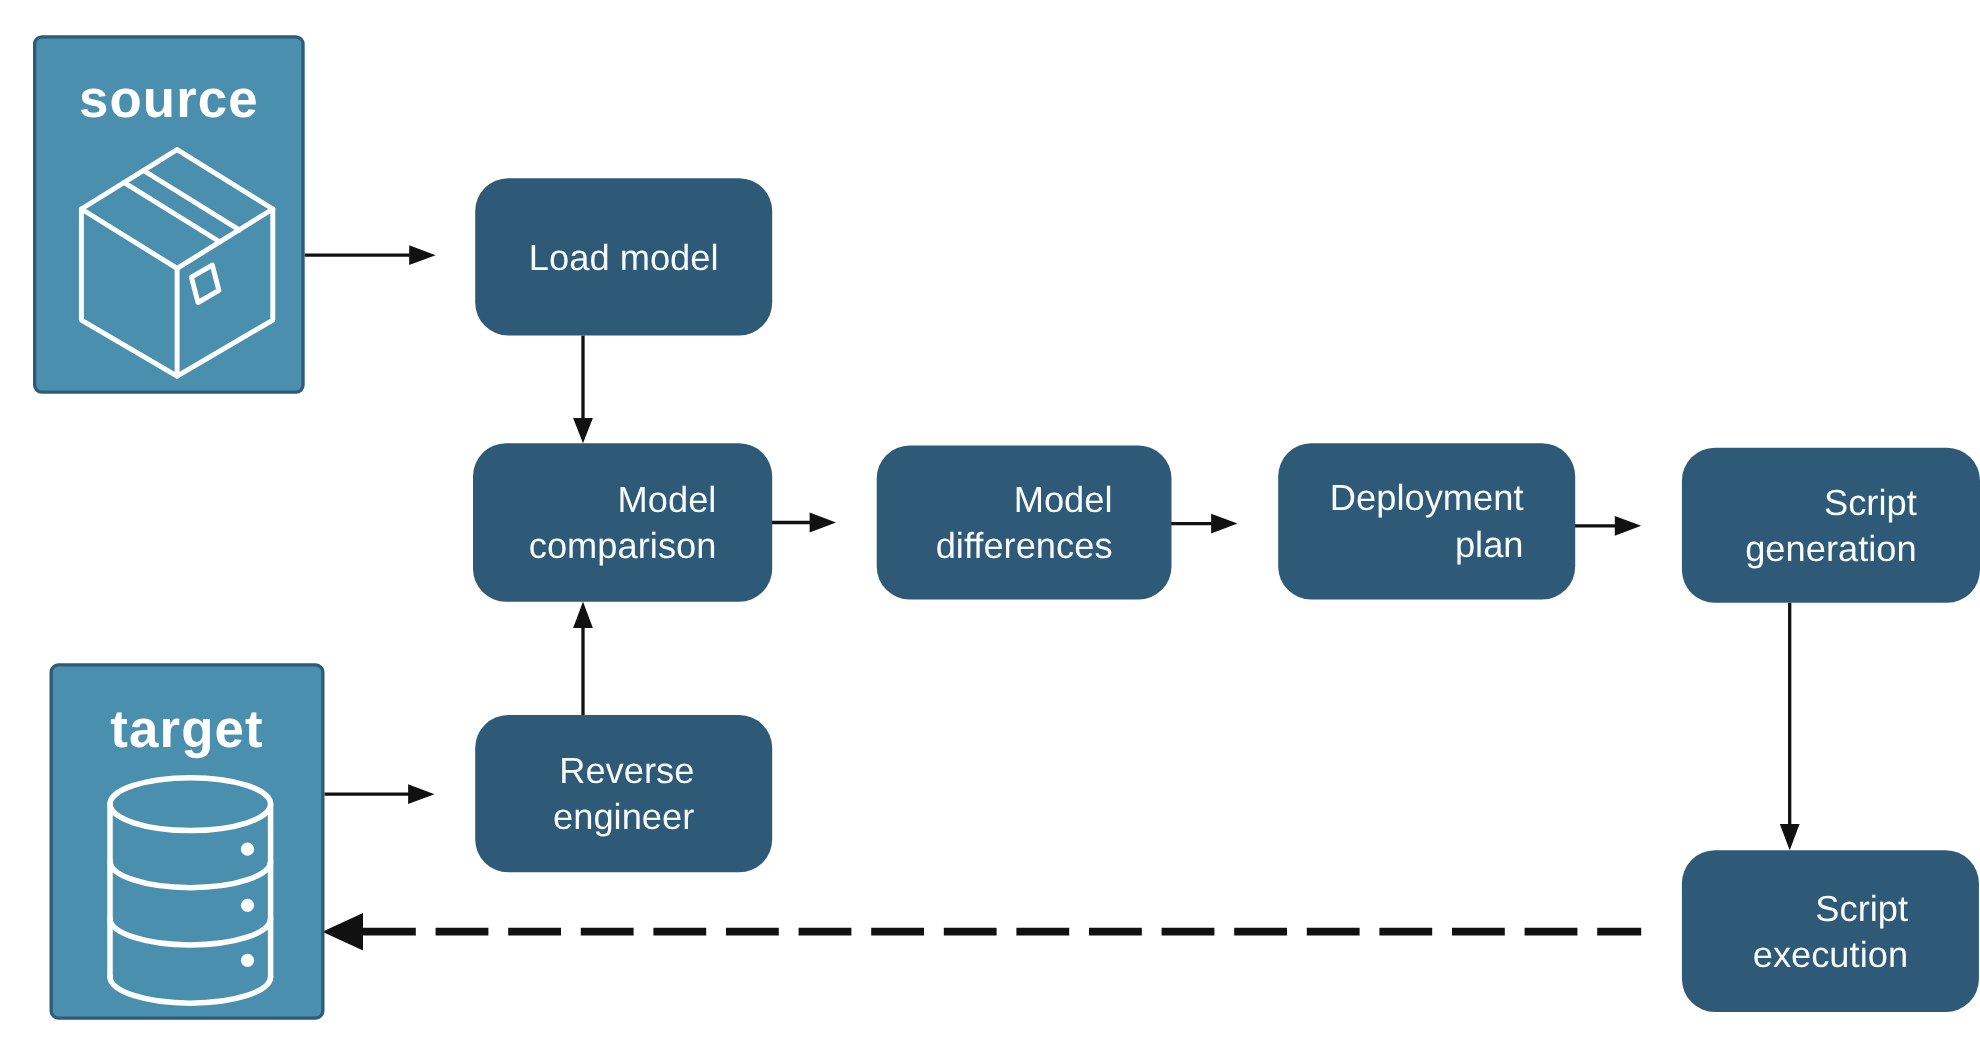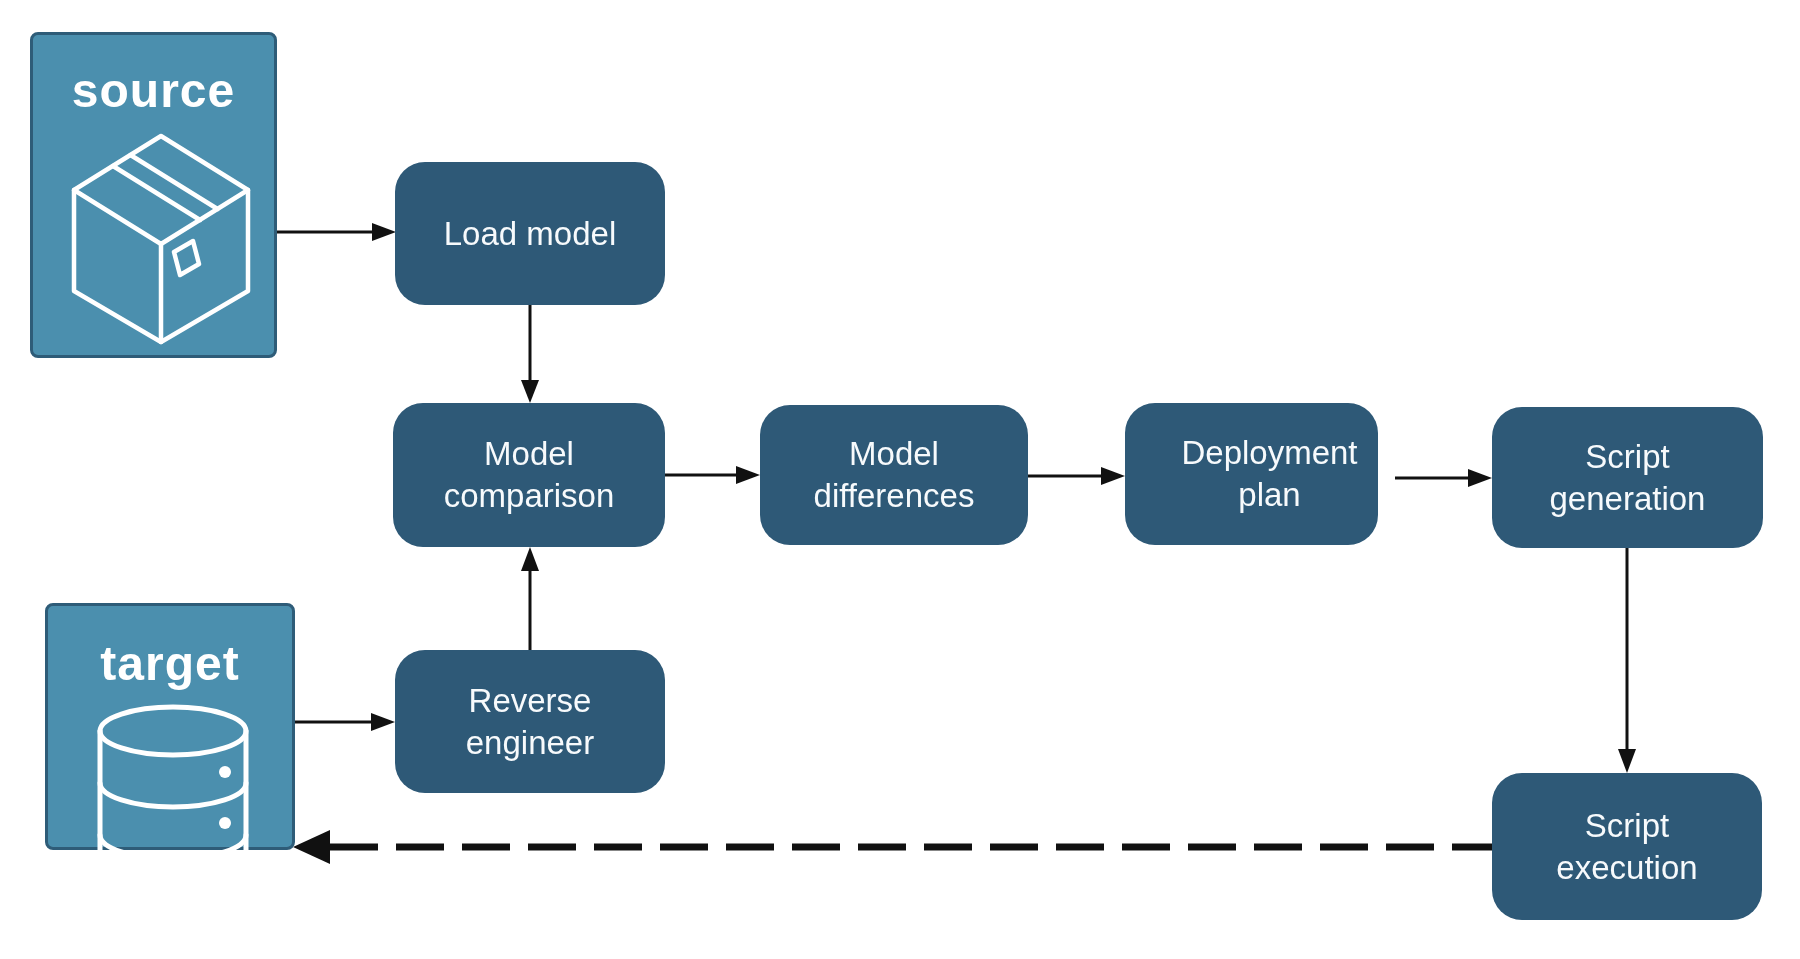--- a/index.html
+++ b/index.html
@@ -27,46 +27,47 @@
   .edge-head  { fill: #111111; stroke: none; }
   .edge-dash  { stroke: #111111; stroke-width: 7; fill: none; stroke-dasharray: 48 18; }
   
   .node {
     position: absolute;
     background: #2E5977;
     border-radius: 30px;
     display: flex;
     align-items: center;
     justify-content: center;
-    text-align: center;
+    text-align: right;
+    margin-left: 37px;
   }
   .node-label {
     color: #F7FAFC;
     font-size: 33px;
     line-height: 42px;
     white-space: pre-line;
     font-weight: 400;
   }
   #node-load-model        { left: 395px;  top: 162px; width: 270px; height: 143px; }
   #node-model-comparison  { left: 393px;  top: 403px; width: 272px; height: 144px; }
   #node-model-differences { left: 760px;  top: 405px; width: 268px; height: 140px; }
-  #node-deployment-plan   { left: 1125px; top: 403px; width: 217px; height: 142px; padding-left: 36px; }
+  #node-deployment-plan   { left: 1125px; top: 403px; width: 270px; height: 142px; }
   #node-script-generation { left: 1492px; top: 407px; width: 271px; height: 141px; }
   #node-reverse-engineer  { left: 395px;  top: 650px; width: 270px; height: 143px; }
   #node-script-execution  { left: 1492px; top: 773px; width: 270px; height: 147px; }
   
   .endpoint {
     position: absolute;
     background: #4B8FAE;
     border: 3px solid #2E5C78;
     border-radius: 8px;
     box-sizing: border-box;
   }
   #endpoint-source { left: 30px; top: 32px;  width: 247px; height: 326px; }
-  #endpoint-target { left: 45px; top: 603px; width: 250px; height: 247px; }
+  #endpoint-target { left: 45px; top: 603px; width: 250px; height: 324px; }
   .endpoint-label {
     position: absolute;
     left: 0;
     width: 100%;
     text-align: center;
     color: #ffffff;
     font-weight: 700;
     font-size: 48px;
     letter-spacing: 1px;
   }

